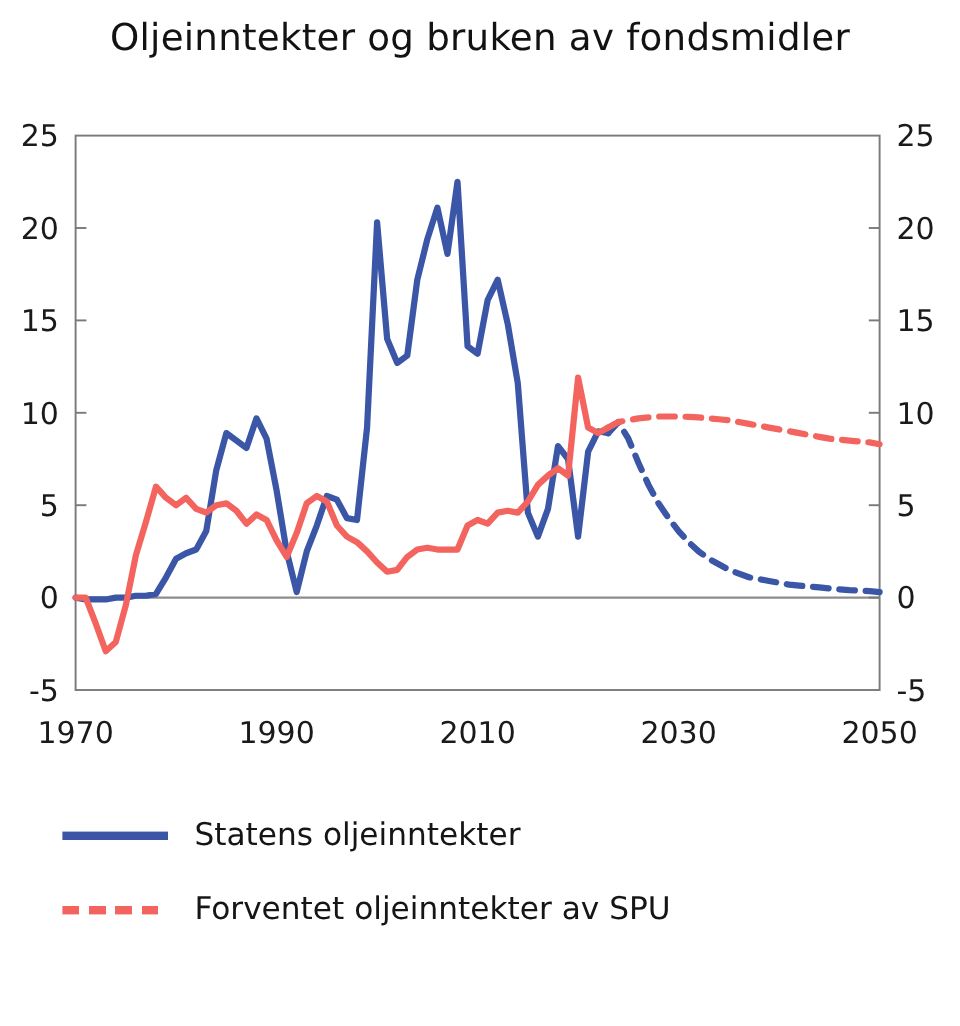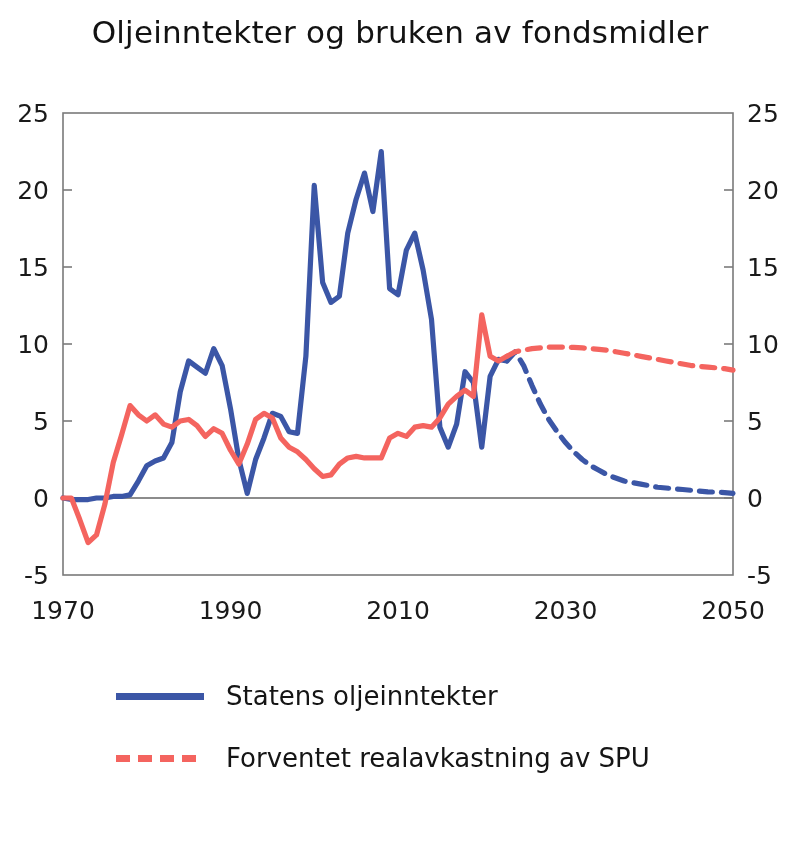--- a/index.html
+++ b/index.html
@@ -47,21 +47,21 @@
   #legend {
     position: absolute;
     left: 0;
     top: 665px;
     width: 800px;
   }
   .legend-row {
     display: flex;
     align-items: center;
     height: 62px;
-    padding-left: 116px;
+    padding-left: 52px;
   }
   .legend-swatch {
     width: 88px;
     height: 7px;
     margin-right: 22px;
     flex: 0 0 auto;
   }
   .legend-swatch.solid-blue { background: #3b56a6; }
   .legend-swatch.solid-red { background: #f4645f; }
   .legend-swatch.dashed-red {
@@ -125,17 +125,17 @@
       </g>
   </svg>
 
   <div id="legend">
     <div class="legend-row">
       <span class="legend-swatch solid-blue"></span>
       <span class="legend-label">Statens oljeinntekter</span>
     </div>
     <div class="legend-row">
       <span class="legend-swatch dashed-red"></span>
-      <span class="legend-label">Forventet realavkastning av SPU</span>
+      <span class="legend-label">Forventet oljeinntekter av SPU</span>
     </div>
   </div>
 
 </div>
 
 </body></html>

